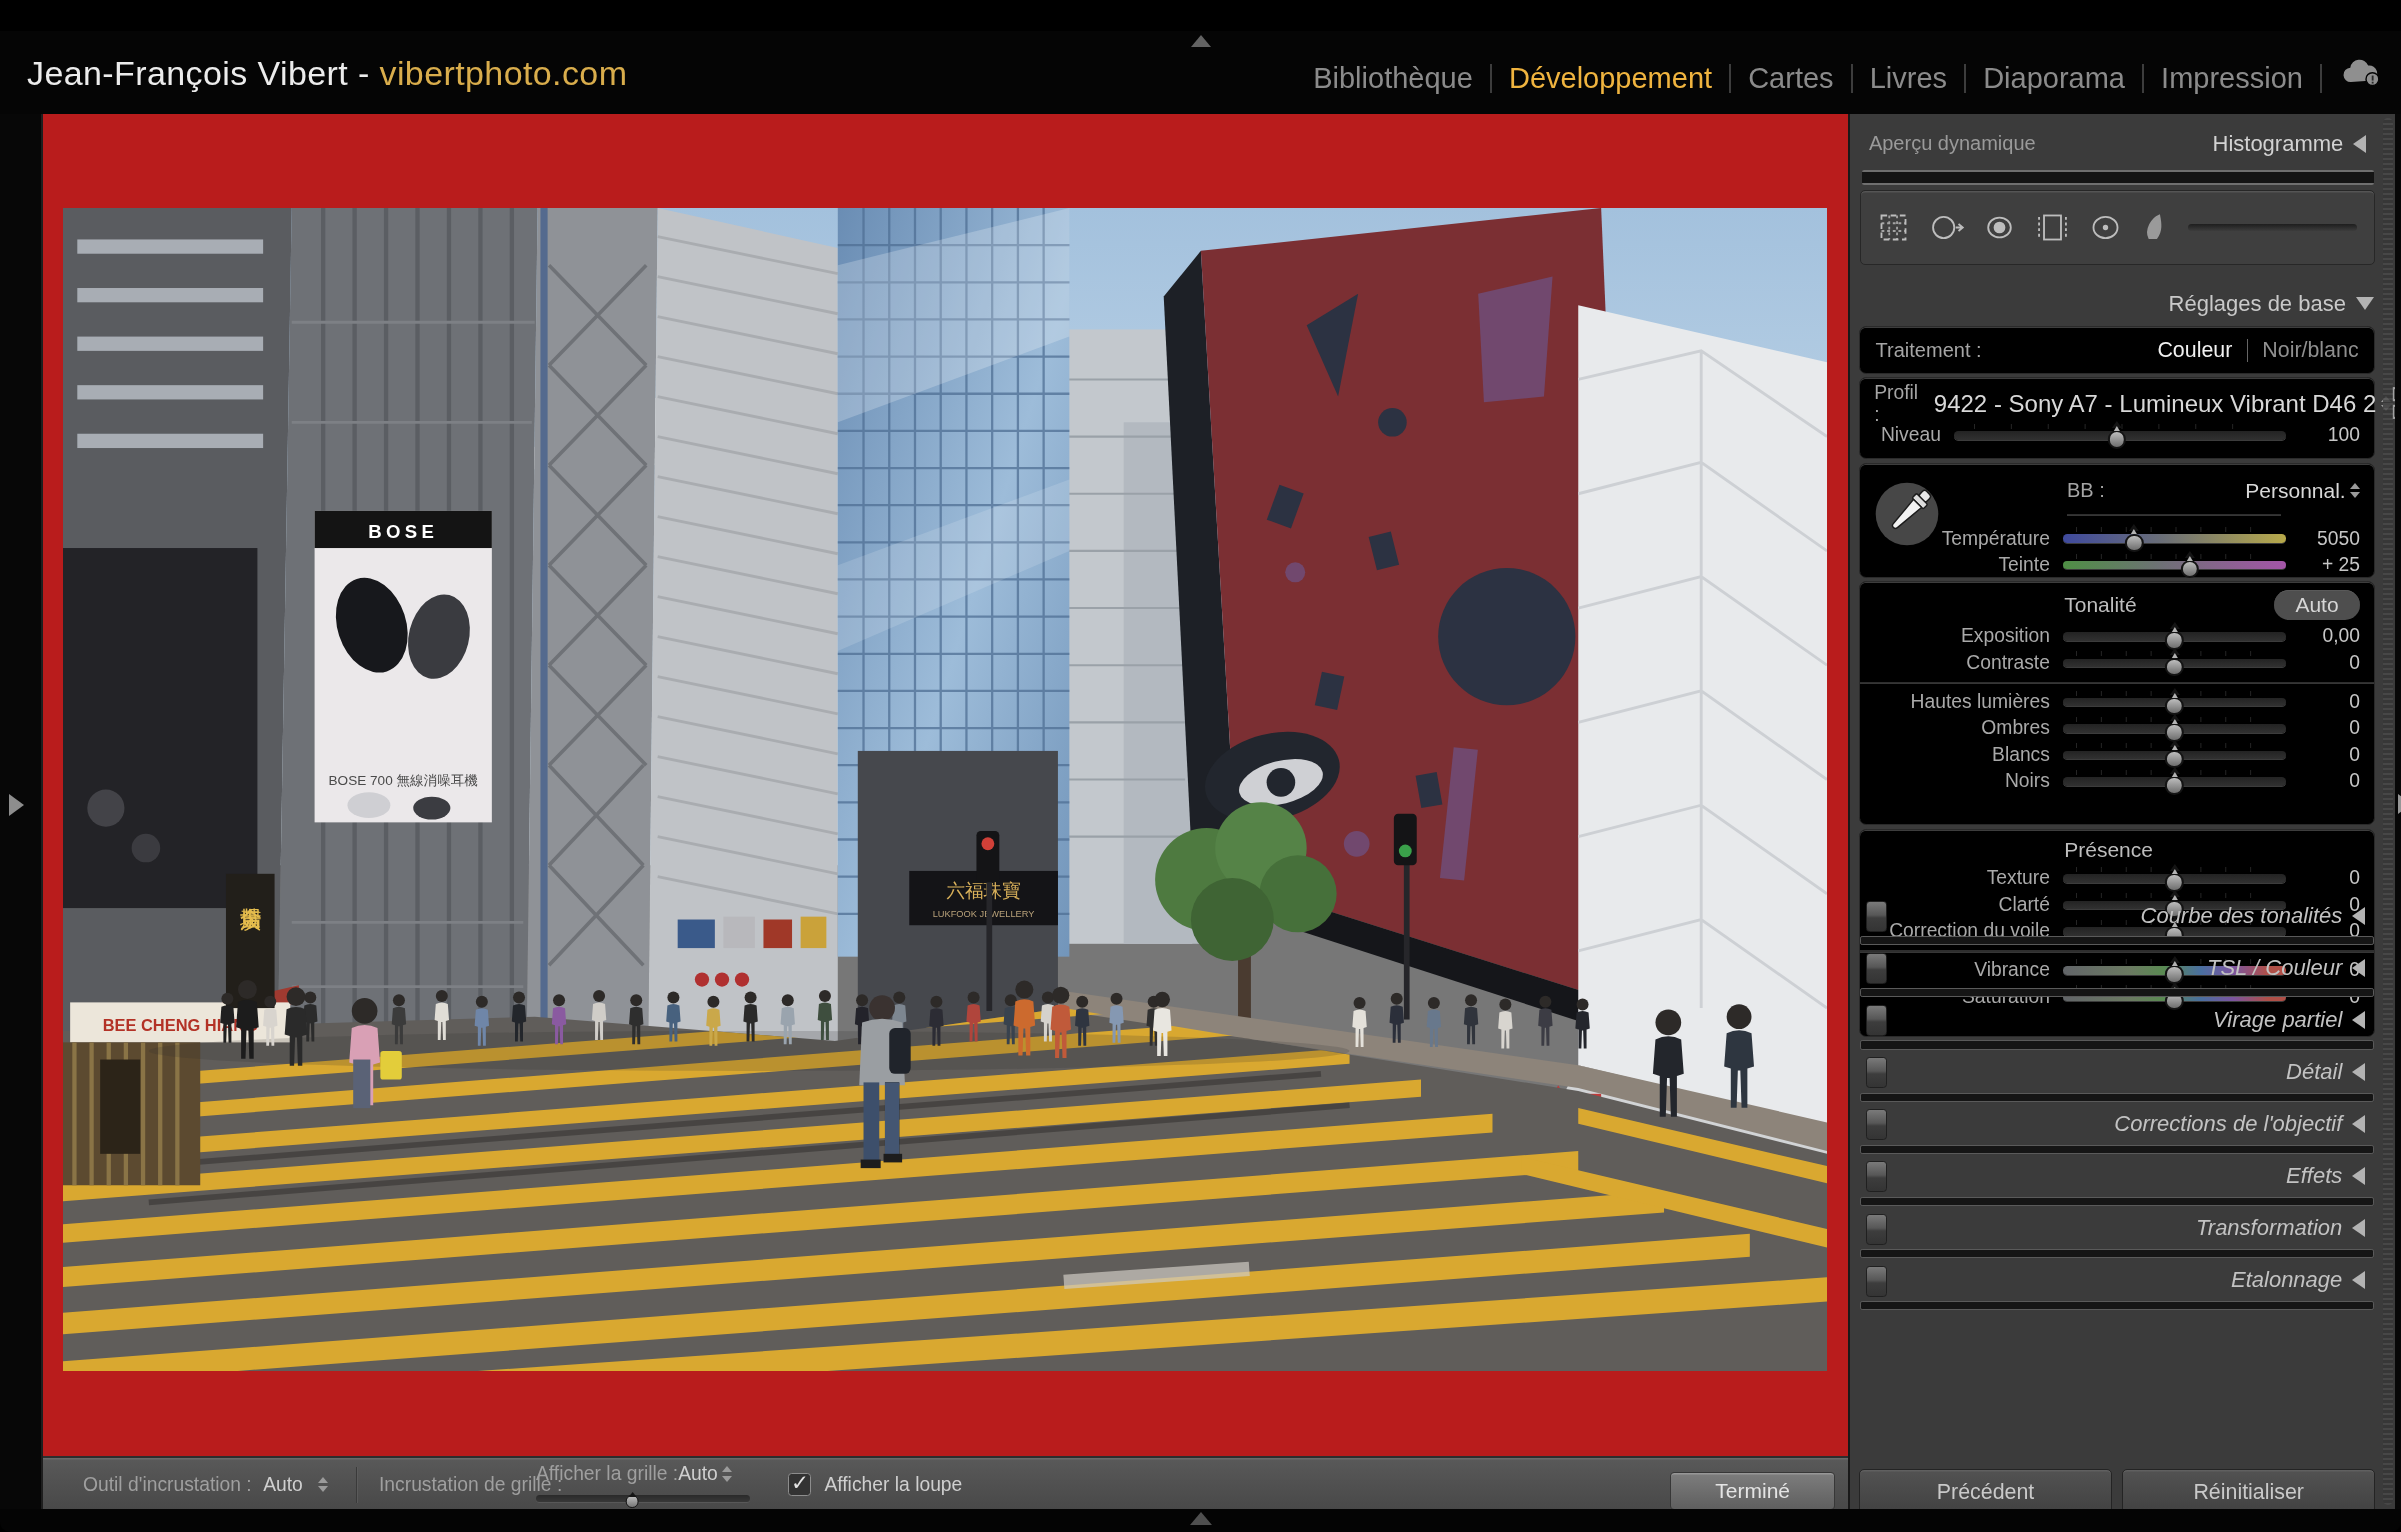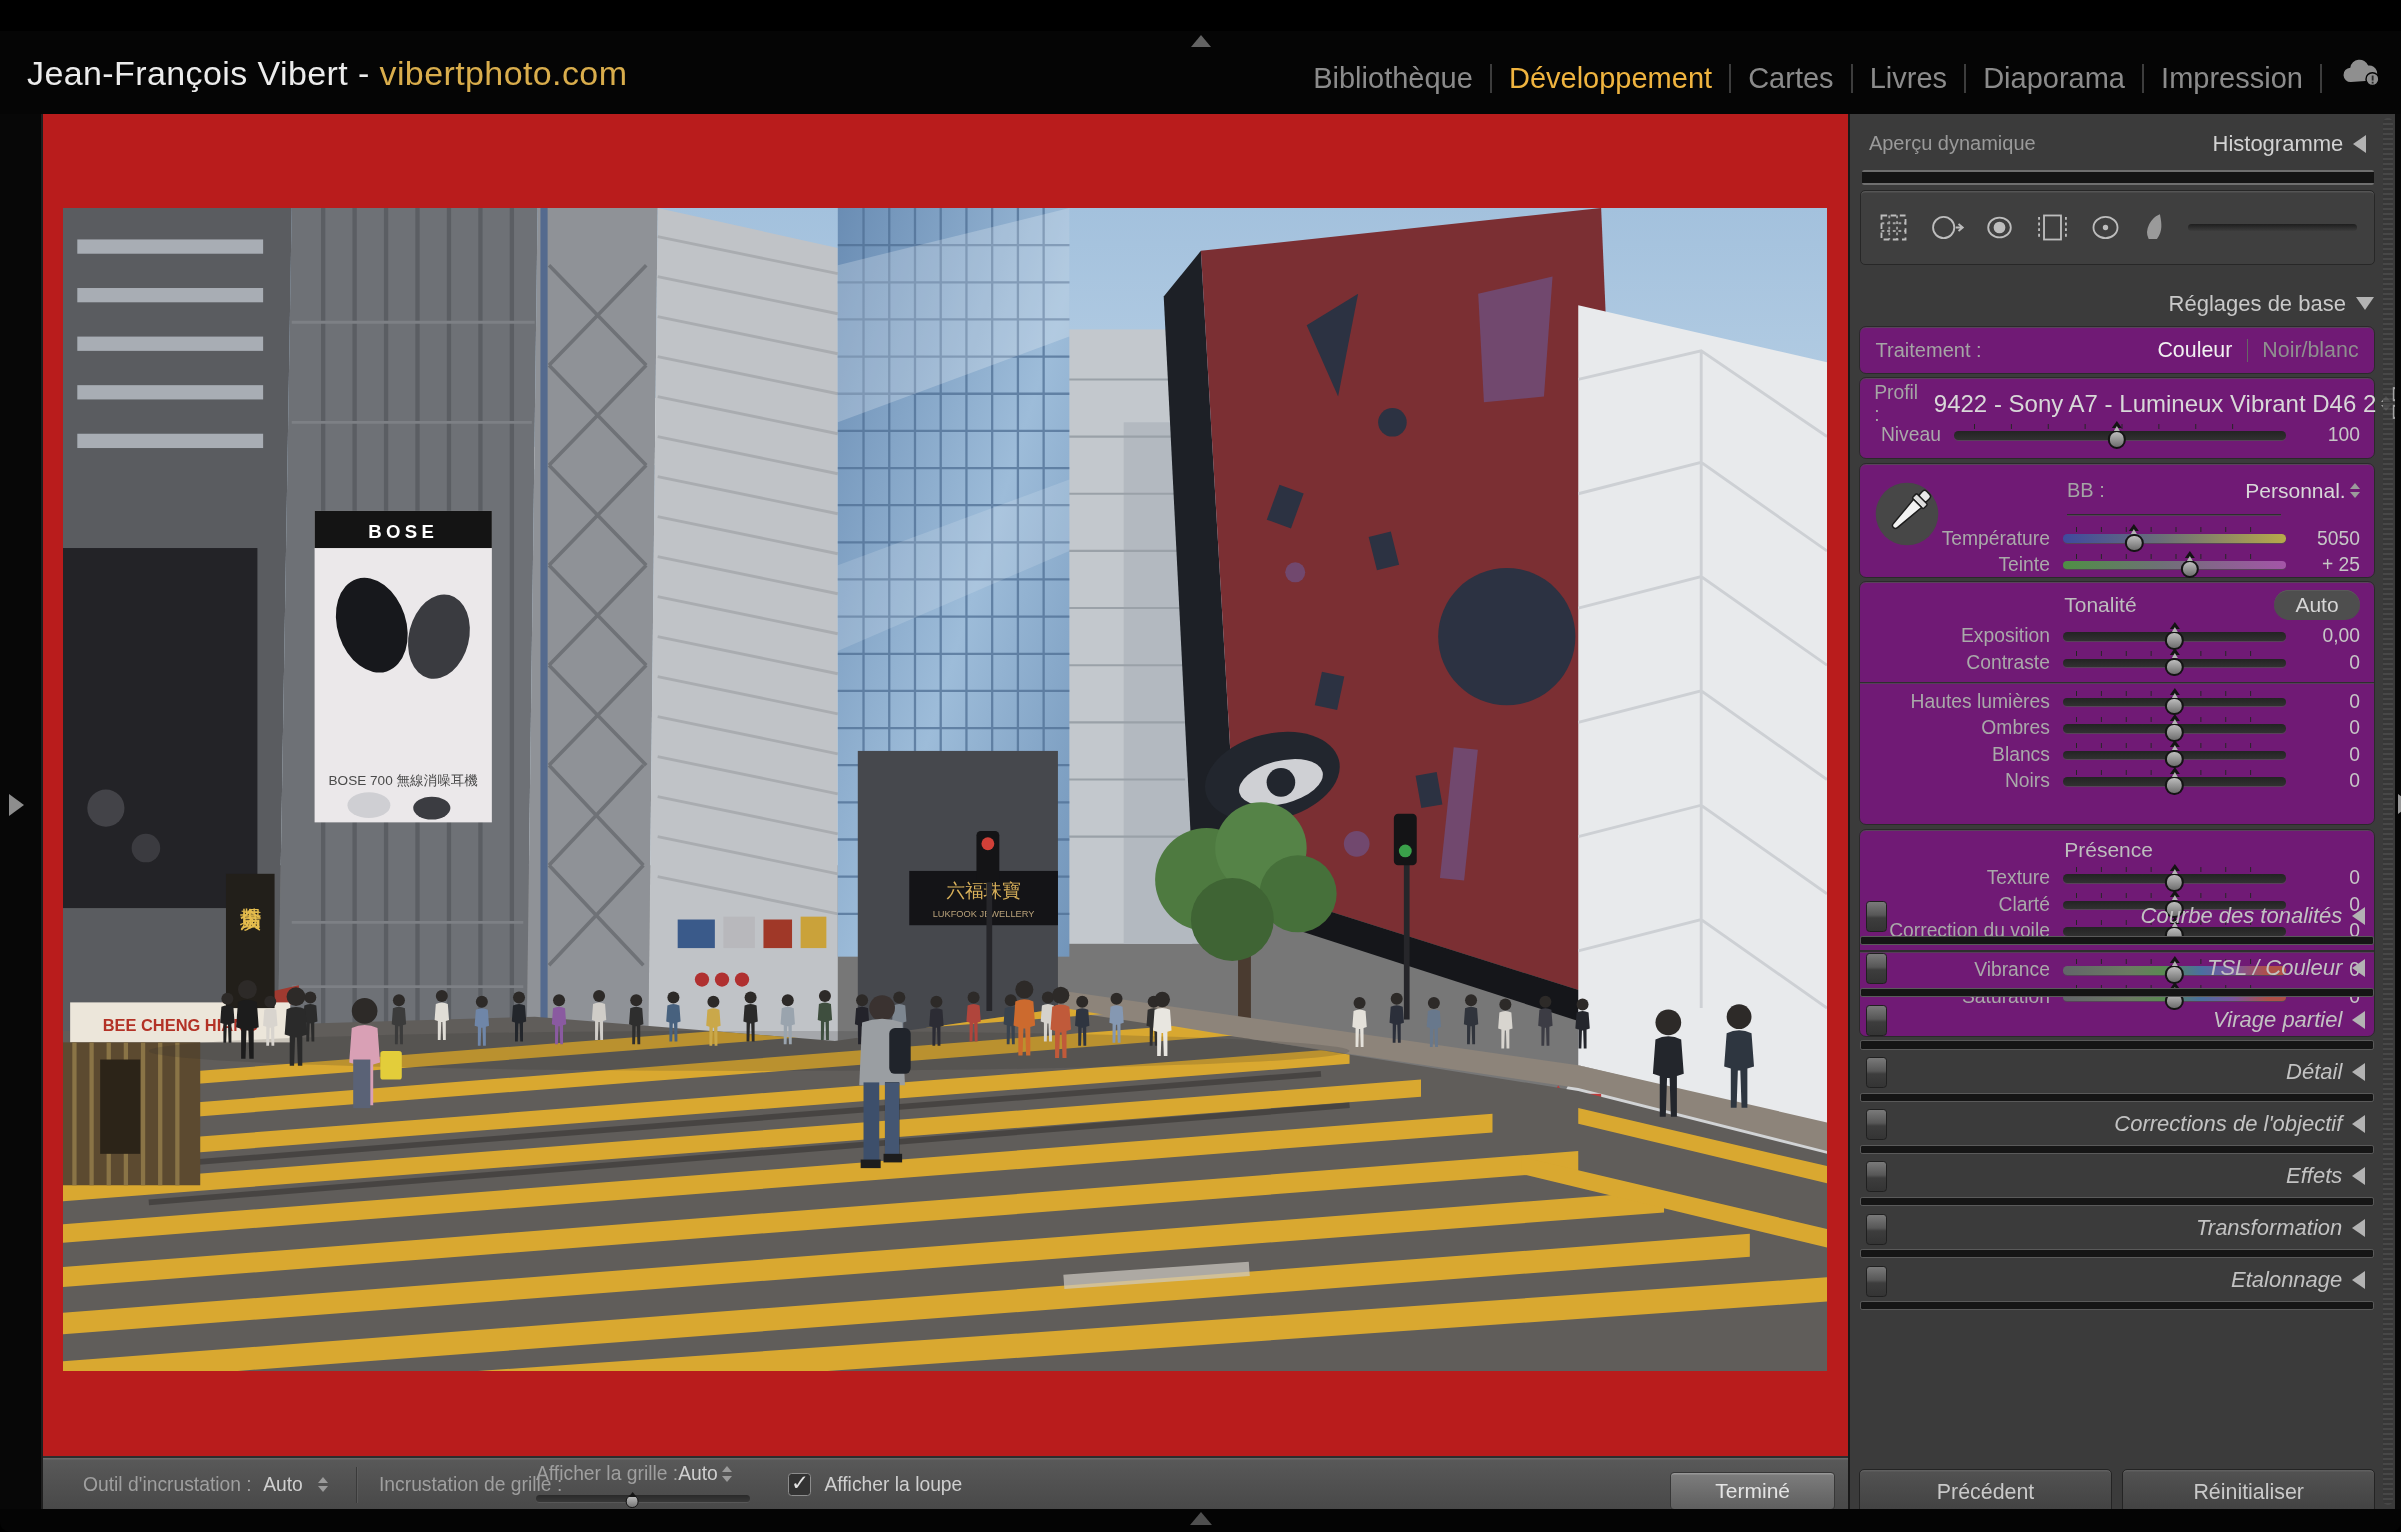--- a/index.html
+++ b/index.html
@@ -86,21 +86,21 @@
     border-top:2.1px solid #6f6f6f;border-bottom:2.1px solid #6f6f6f;border-radius:2.1px;}
 
   .toolstrip{position:absolute;left:10px;right:20px;top:76px;height:73px;background:#3f3f3f;
     border:1.4px solid #272727;border-radius:5px;box-shadow:inset 0 1.4px 0 #555;display:flex;align-items:center;padding:0 5.7px;}
   .tool{width:53px;height:53px;display:flex;align-items:center;justify-content:center;}
   .tool svg{stroke:#bdbdbd;fill:none;stroke-width:2.6;}
   .brush-handle{flex:1;height:7.9px;background:linear-gradient(#1e1e1e,#3c3c3c);border-radius:4.3px;margin:0 11.4px 0 2.9px;}
 
   .panel-h{position:absolute;left:9px;right:21.4px;display:flex;justify-content:flex-end;align-items:center;
     font-size:22px;color:#c9c9c9;}
-  .box{position:absolute;left:8.6px;right:20px;background:#701a75;border:1.4px solid #2a2a2a;border-radius:7.1px;
+  .box{position:absolute;left:8.6px;right:20px;background:#000000;border:1.4px solid #2a2a2a;border-radius:7.1px;
     box-shadow:inset 0 0.7px 0 #515151;}
 
   .treat-row{display:flex;align-items:center;height:100%;padding:0 15.7px;}
   .treat-label{font-size:20px;color:#a5a5a5;}
   .treat-opts{margin-left:auto;display:flex;align-items:center;gap:14.3px;}
   .treat-color{font-size:21.4px;color:#f1f1f1;}
   .treat-bw{font-size:21.4px;color:#8f8f8f;}
   .treat-div{width:1.4px;height:23px;background:#666;}
 
   .profil-row{display:flex;align-items:center;height:37px;padding:7.1px 14.3px 0 14.3px;}

